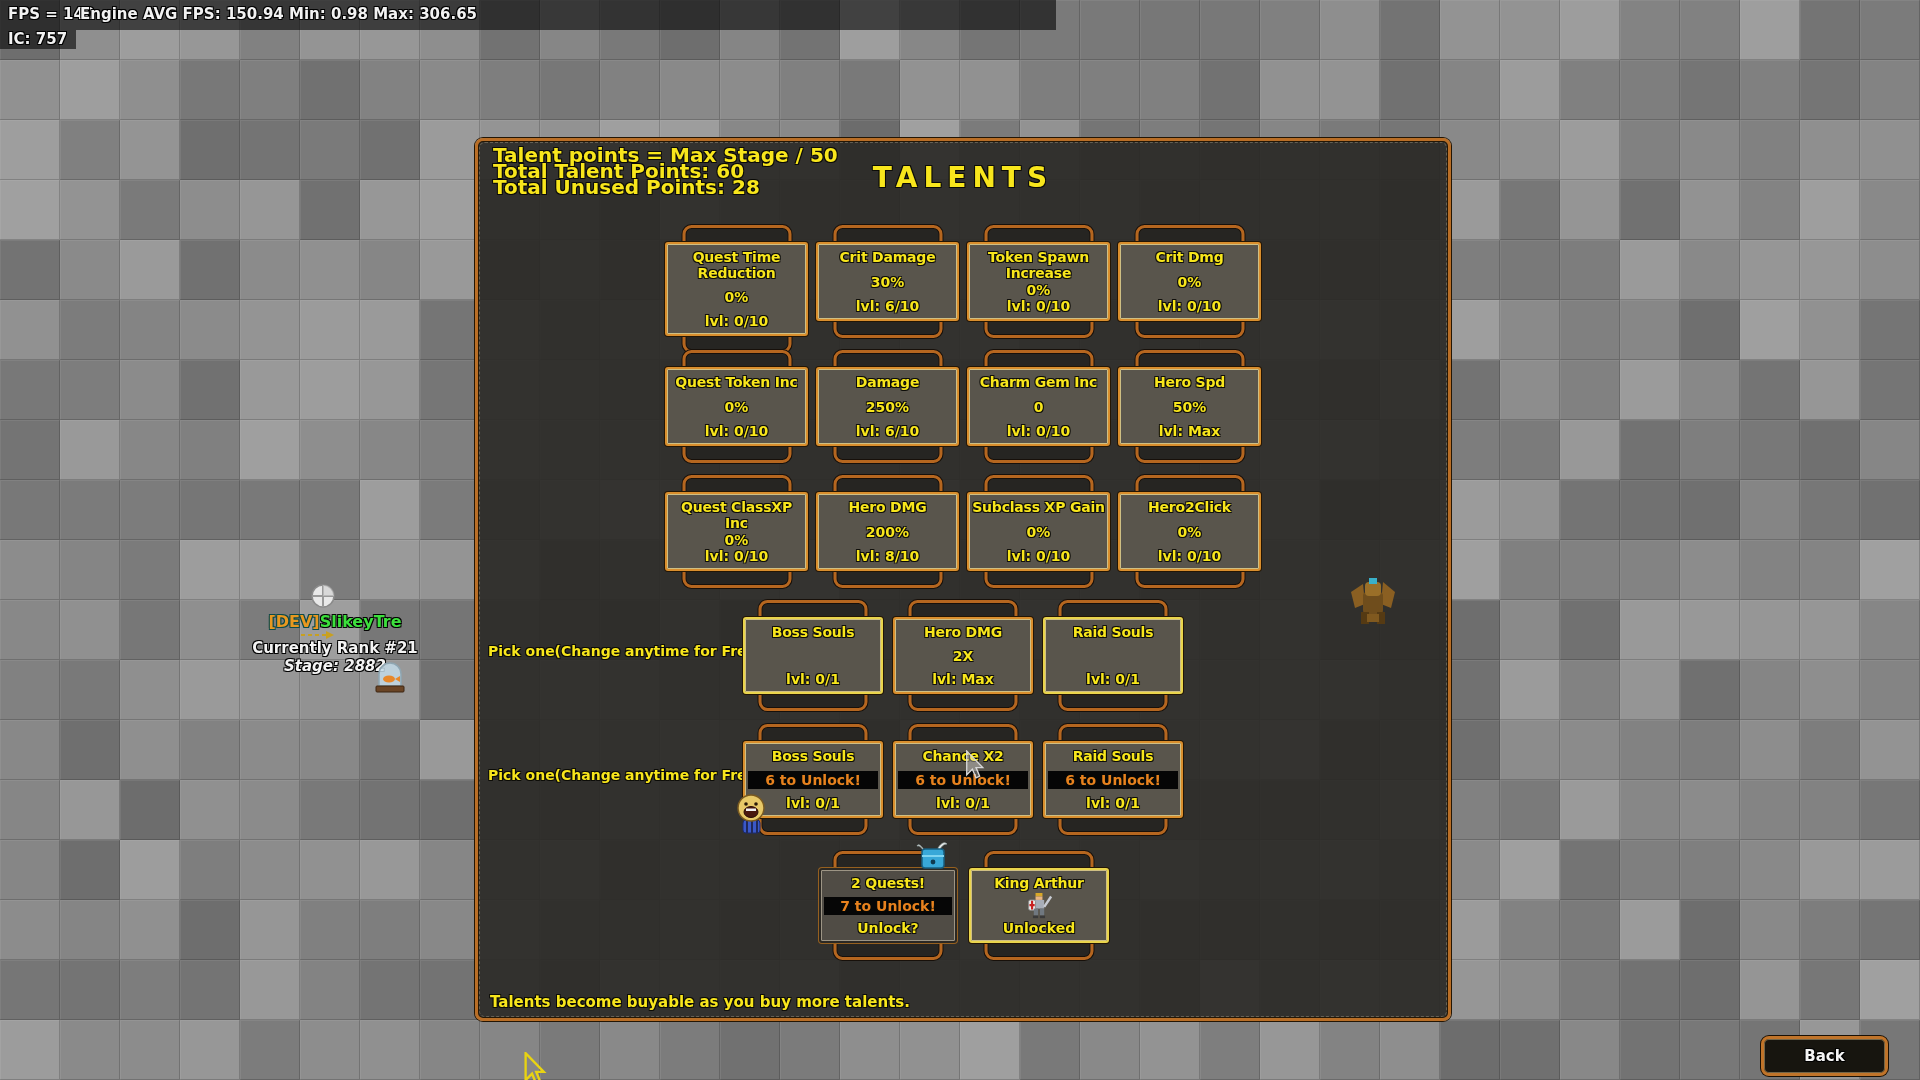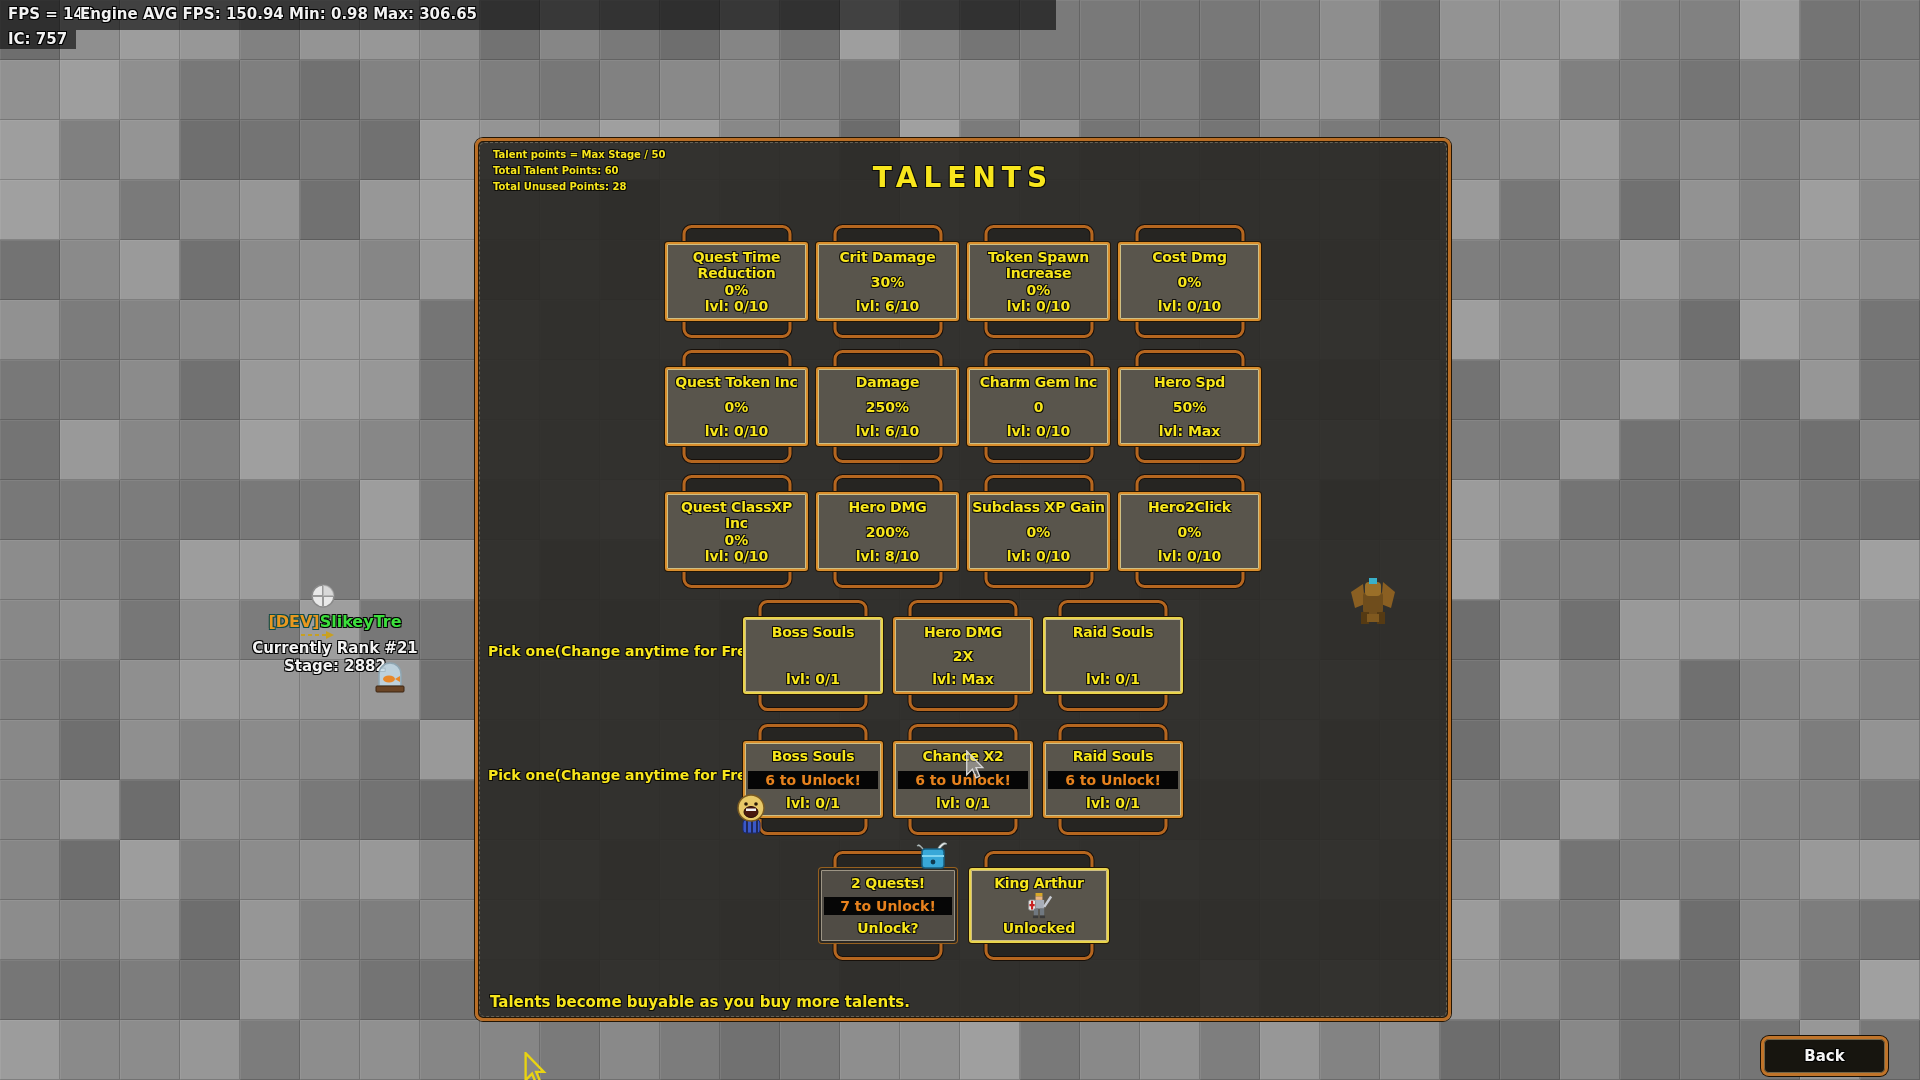--- a/index.html
+++ b/index.html
@@ -21,21 +21,21 @@
   #talents-panel{
     position:absolute;left:475px;top:138px;width:970px;height:877px;z-index:2;
     background:rgba(42,41,38,.92);
     border:3px solid #b96e26;border-radius:8px;
     box-shadow:0 0 0 1px #241604, inset 0 0 0 1px #241604;
   }
   #talents-panel::before{
     content:"";position:absolute;inset:1px;border:1px dashed rgba(255,240,200,.25);border-radius:6px;pointer-events:none;
   }
   .yellow{color:#f8e61c;}
-  .panel-info{position:absolute;left:15px;top:6px;font-size:10px;line-height:16px;z-index:2;}
+  .panel-info{position:absolute;left:15px;top:6px;font-size:20px;line-height:16px;z-index:2;}
   .panel-title{position:absolute;left:0;right:0;top:20px;text-align:center;font-size:28px;letter-spacing:6px;z-index:2;}
 
   
   .t-row{position:absolute;display:flex;z-index:2;}
   .talent{position:relative;}
   .tab{
     position:absolute;left:50%;transform:translateX(-50%);width:103px;top:-17px;bottom:-17px;
     background:#262522;border:3px solid #b5661f;border-radius:9px;
     box-shadow:0 0 0 1px #17100a, inset 0 0 0 1px #17100a;z-index:0;
   }
@@ -664,21 +664,21 @@
   <path d="M13 2 A11 11 0 0 1 24 13 L13 13 Z" fill="#cfcfcf" opacity=".6"></path>
 </svg>
 <div class="player-text wotl" style="left:230px;top:612px;width:210px;font-size:16px;">
   <span style="color:#e89820;text-shadow:1px 1px 0 #0c4a4a,-1px 1px 0 #0c4a4a,1px -1px 0 #0c4a4a,-1px -1px 0 #0c4a4a;">[DEV]</span><span style="color:#3ce03c;">SlikeyTre</span>
 </div>
 <svg class="sprite" style="left:300px;top:630px;" width="36" height="10" viewBox="0 0 36 10">
   <path d="M1 5 H26" stroke="#c8a020" stroke-width="2" stroke-dasharray="4 3"></path>
   <path d="M26 1 L34 5 L26 9 Z" fill="#c8a020"></path>
 </svg>
 <div class="player-text wotl" style="left:230px;top:639px;width:210px;font-size:15px;">Currently Rank #21</div>
-<div class="player-text wotl" style="left:230px;top:657px;width:210px;font-size:15px;">Stage: 2882</div>
+<div class="player-text wotl" style="left:230px;top:657px;width:210px;font-size:15px;font-style:italic;">Stage: 2882</div>
 <svg class="sprite" style="left:374px;top:660px;" width="32" height="34" viewBox="0 0 32 34">
   <path d="M5 26 V14 A11 11 0 0 1 27 14 V26 Z" fill="rgba(195,218,232,.85)" stroke="#8fa6b2" stroke-width="1.5"></path>
   <ellipse cx="15" cy="19" rx="6" ry="3.5" fill="#e8882a"></ellipse>
   <path d="M21 19 L26 16 V22 Z" fill="#e8882a"></path>
   <rect x="2" y="26" width="28" height="6" rx="1" fill="#6a4526" stroke="#3d2713" stroke-width="1"></rect>
 </svg>
 
 <svg class="sprite" style="left:1347px;top:572px;" width="52" height="58" viewBox="0 0 26 29">
   <path d="M2 10 L8 6 L9 16 L4 18 Z" fill="#8a5f22"></path>
   <path d="M24 10 L18 5 L17 16 L22 18 Z" fill="#8a5f22"></path>
@@ -693,21 +693,21 @@
 <div id="talents-panel">
   <div class="panel-info yellow otl">
     <div>Talent points = Max Stage / 50</div>
     <div>Total Talent Points: 60</div>
     <div>Total Unused Points: 28</div>
   </div>
   <div class="panel-title yellow otl">TALENTS</div>
 
 
   <div class="t-row" style="left:187px;top:101px;gap:8px;">
-    <div class="talent" style="width:143px;height:79px;">
+    <div class="talent" style="width:143px;height:94px;">
       <div class="tab"></div>
       <div class="face">
         <div class="t-name yellow otl">Quest Time Reduction</div>
         <div class="t-val yellow otl">0%</div>
         <div class="t-lvl yellow otl">lvl: 0/10</div>
       </div>
     </div>
     <div class="talent" style="width:143px;height:79px;">
       <div class="tab"></div>
       <div class="face">
@@ -720,21 +720,21 @@
       <div class="tab"></div>
       <div class="face">
         <div class="t-name yellow otl">Token Spawn Increase</div>
         <div class="t-val yellow otl">0%</div>
         <div class="t-lvl yellow otl">lvl: 0/10</div>
       </div>
     </div>
     <div class="talent" style="width:143px;height:79px;">
       <div class="tab"></div>
       <div class="face">
-        <div class="t-name yellow otl">Cost Dmg</div>
+        <div class="t-name yellow otl">Crit Dmg</div>
         <div class="t-val yellow otl">0%</div>
         <div class="t-lvl yellow otl">lvl: 0/10</div>
       </div>
     </div>
   </div>
 
   <div class="t-row" style="left:187px;top:226px;gap:8px;">
     <div class="talent" style="width:143px;height:79px;">
       <div class="tab"></div>
       <div class="face">

